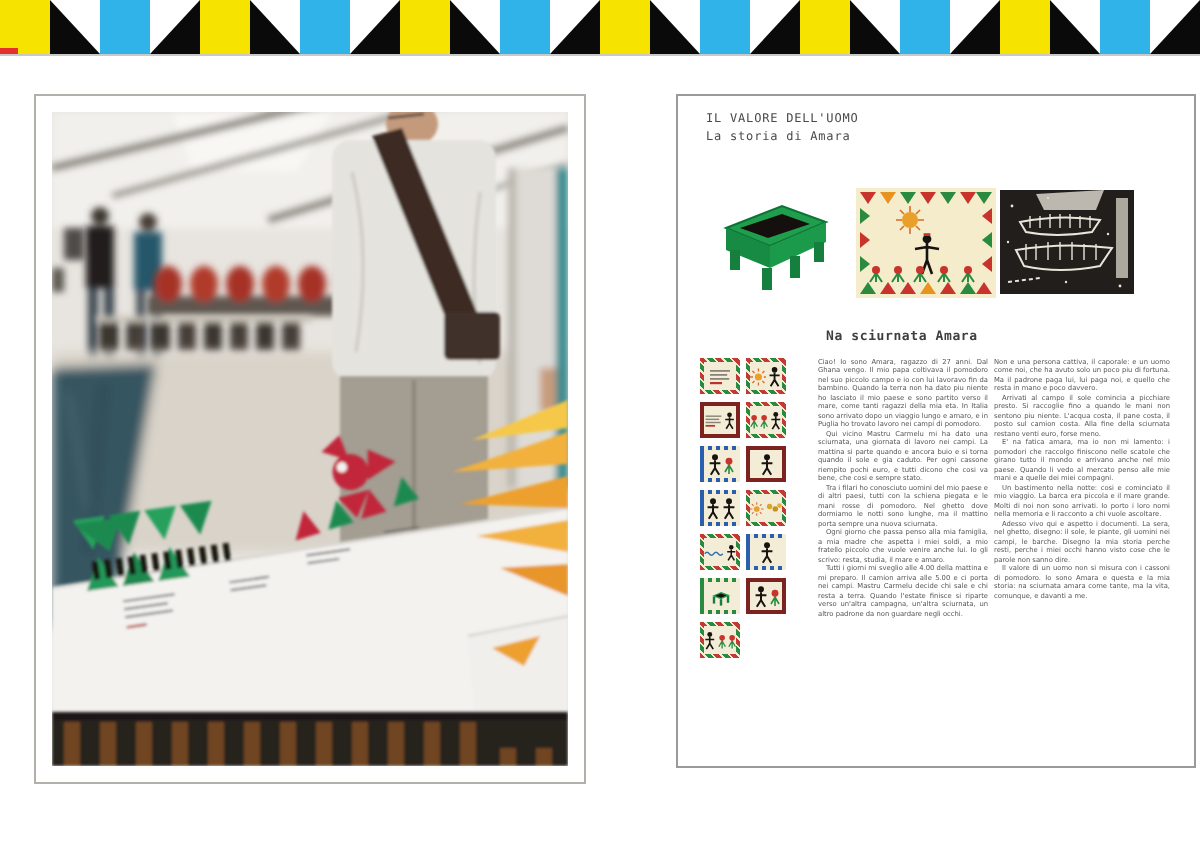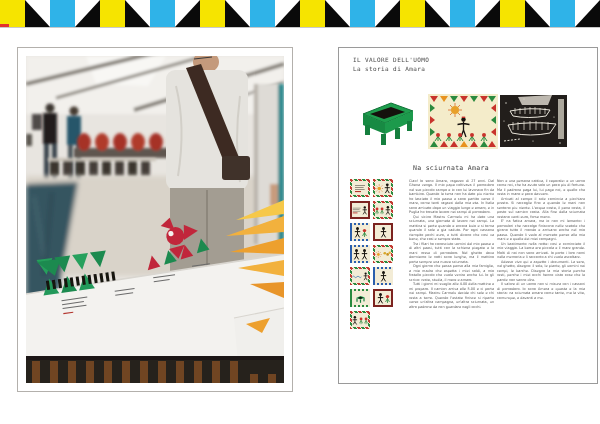--- a/index.html
+++ b/index.html
@@ -27,21 +27,21 @@
          border:1px solid #9a9a9a;box-sizing:border-box;}
   .hdr-title{position:absolute;left:14px;top:8px;font-size:6px;line-height:8px;
              letter-spacing:.4px;color:#4a4a4a;white-space:nowrap;}
   .hdr-sub{position:absolute;left:14px;top:17px;font-size:6px;line-height:8px;
            letter-spacing:.4px;color:#4a4a4a;white-space:nowrap;}
   .fig{position:absolute;top:46px;height:55px;}
   #fig-stool{left:18px;width:64px;}
   #fig-folk{left:89px;width:70px;}
   #fig-photo{left:161px;width:67px;top:47px;height:52px;}
   .fig svg{display:block;width:100%;height:100%;}
-  .sect{position:absolute;left:74px;top:116px;font-size:6.5px;font-weight:normal;
+  .sect{position:absolute;left:74px;top:116px;font-size:6.5px;font-weight:bold;
         color:#3f3f3f;letter-spacing:.3px;white-space:nowrap;}
 
   .stampcol{position:absolute;top:131px;width:20px;display:flex;flex-direction:column;gap:4px;}
   #stamps-left{left:11px;}
   #stamps-right{left:34px;}
   .stamp{width:20px;height:18px;box-sizing:border-box;background:#f3ecd6;
          border:2px solid #b8343a;display:flex;align-items:center;justify-content:center;
          gap:1px;overflow:hidden;flex:none;}
   .stamp.b-redzig{border-image:repeating-linear-gradient(45deg,#c23a33 0 2px,#f3ecd6 2px 3px,#2a8a3f 3px 5px,#f3ecd6 5px 6px) 2;}
   .stamp.b-darkred{border-color:#7c2320;}

